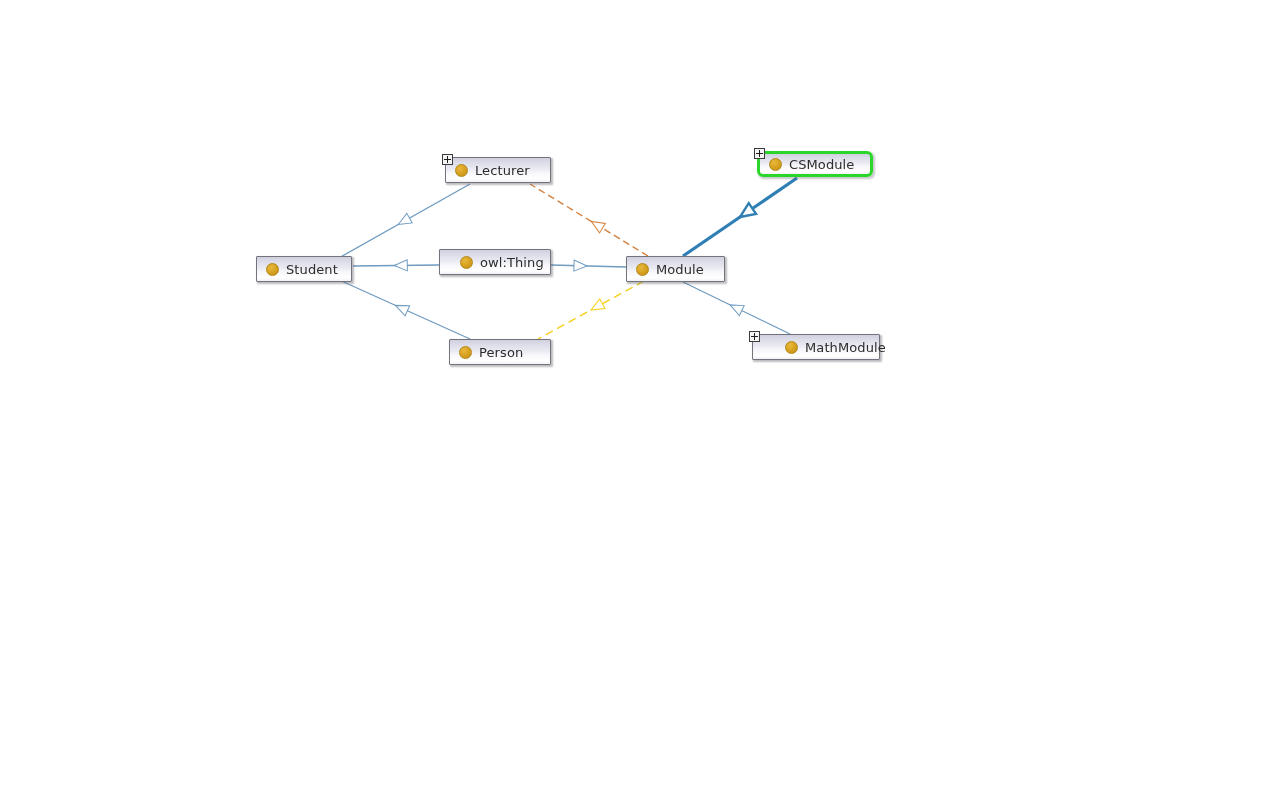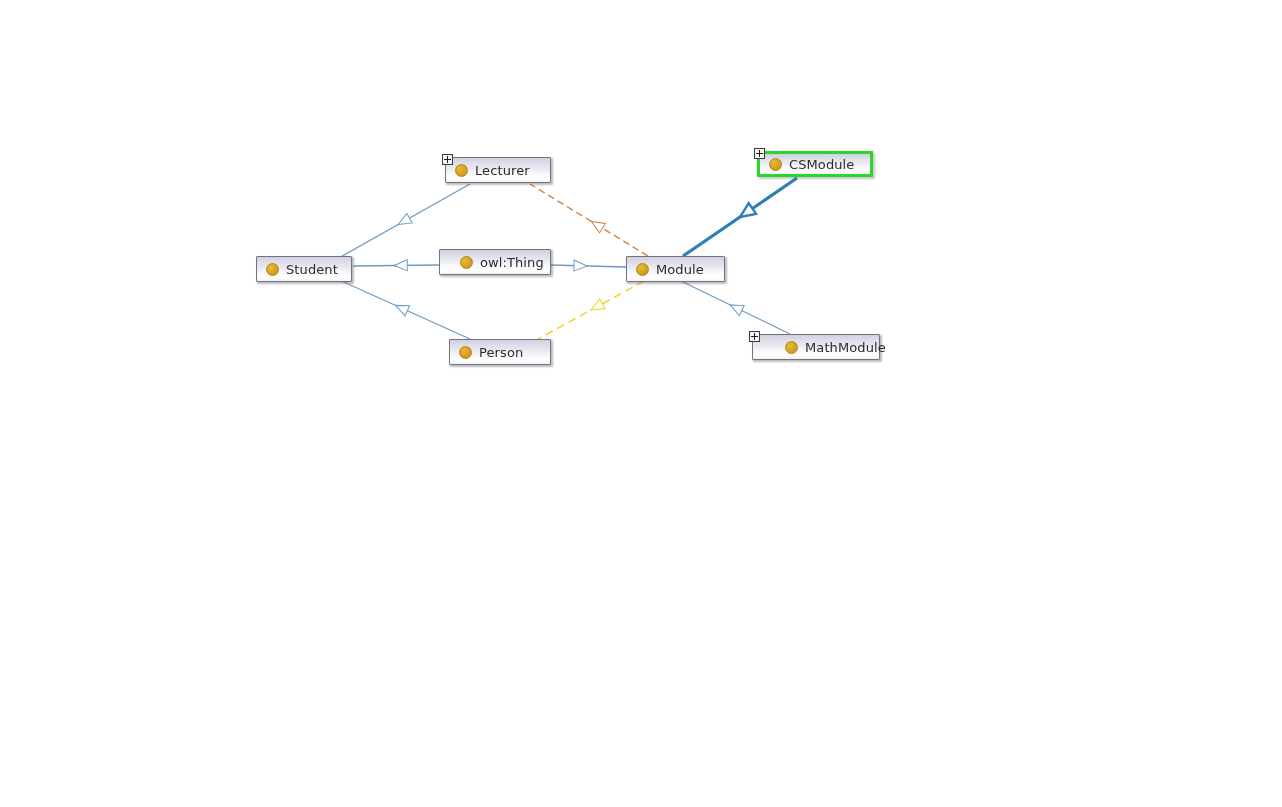--- a/index.html
+++ b/index.html
@@ -42,21 +42,21 @@
         #ffffff 86%,
         #f2f2f6 100%);
     box-shadow: 1.5px 1.5px 2px rgba(80,80,90,0.38);
     display: flex;
     align-items: center;
     padding-left: 9px;
     white-space: nowrap;
   }
   .node.selected {
     border: 3px solid #2ad62a;
-    border-radius: 0;
+    border-radius: 6px;
     box-shadow: 1.5px 1.5px 2px rgba(80,80,90,0.32);
   }
   .node-dot {
     width: 13px;
     height: 13px;
     border-radius: 50%;
     background: radial-gradient(circle at 36% 32%, #e8b93c 0%, #d9a322 48%, #c08f17 100%);
     border: 1px solid #b28711;
     box-sizing: border-box;
     flex: 0 0 auto;

